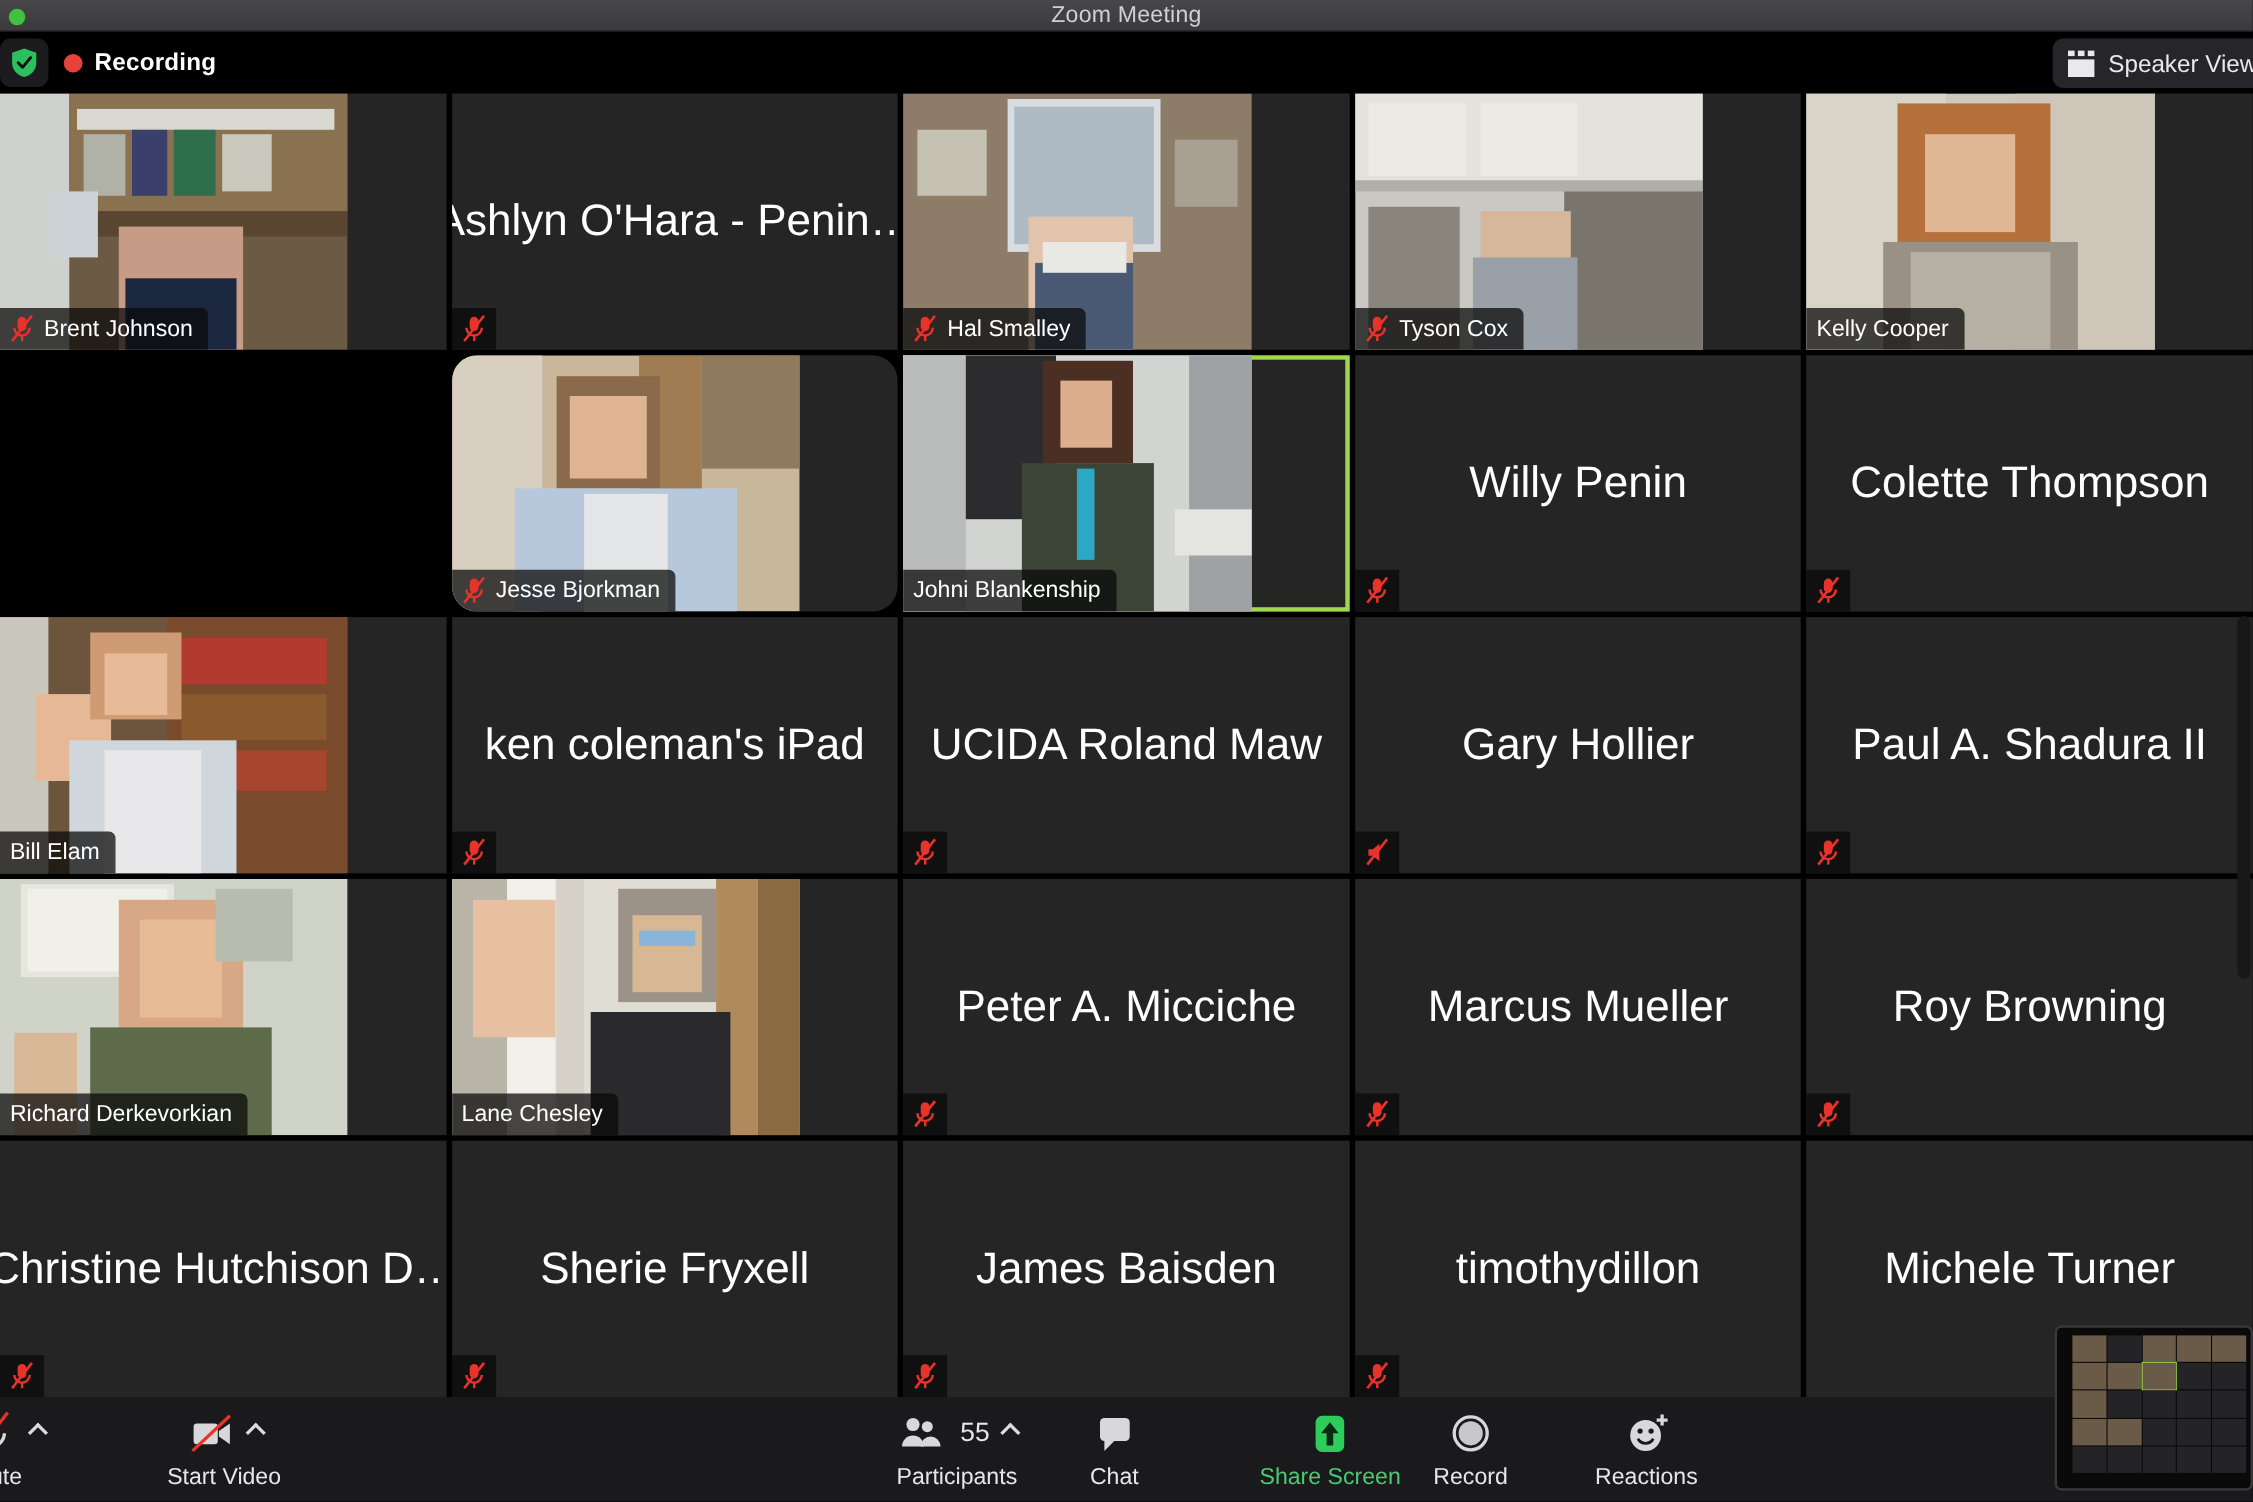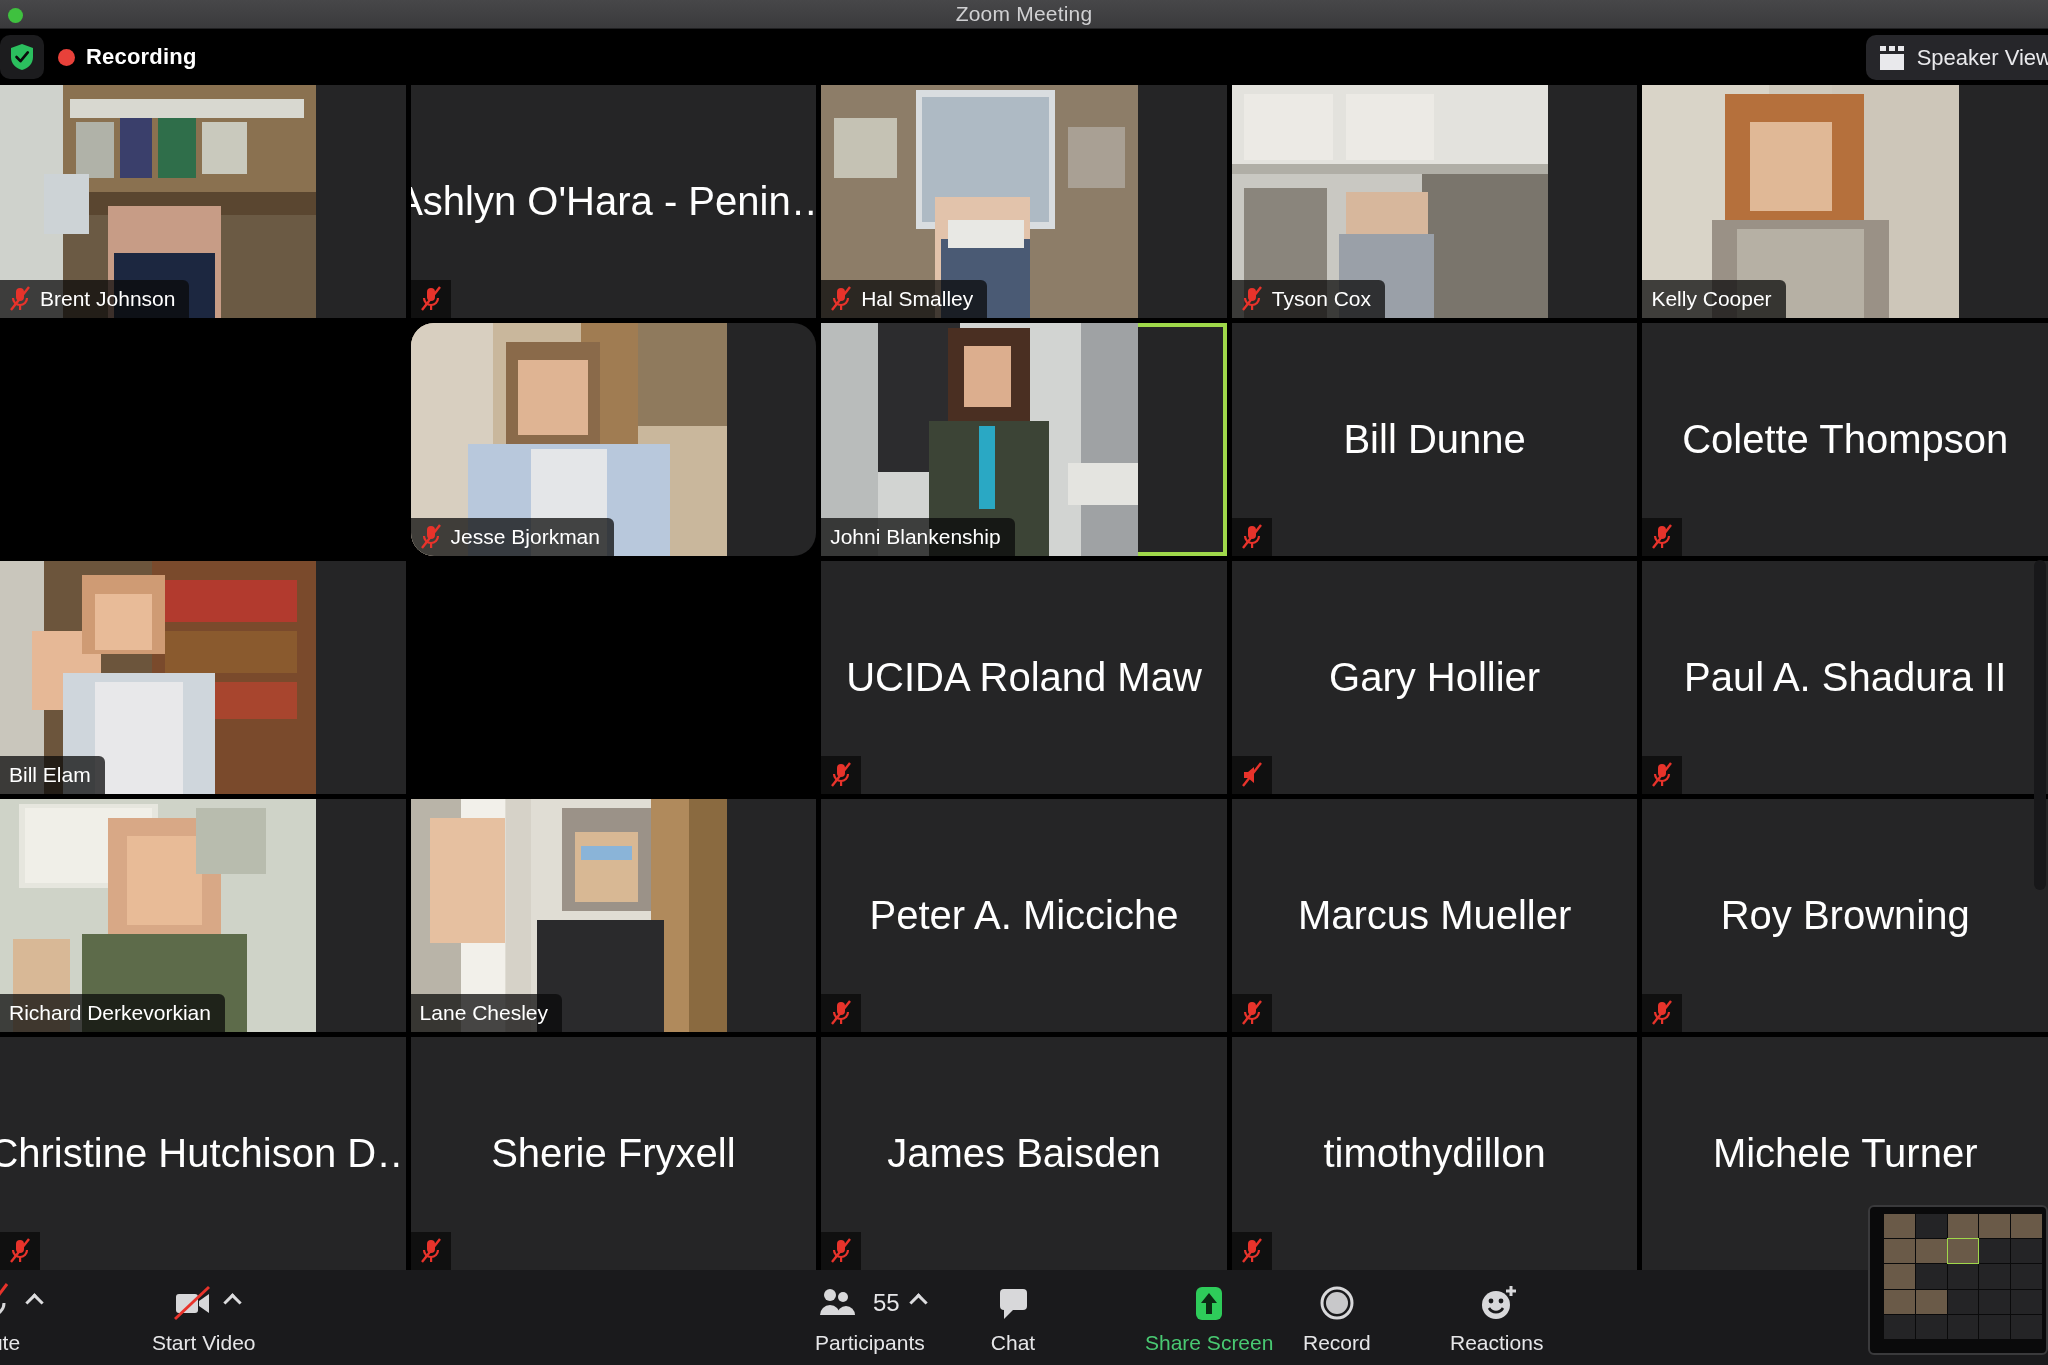--- a/index.html
+++ b/index.html
@@ -325,21 +325,21 @@
             <div class="sh" style="left: 50%; top: 44%; width: 5%; height: 36%; background: rgb(42, 168, 196);"></div>
             <div class="sh" style="left: 78%; top: 60%; width: 22%; height: 18%; background: rgb(228, 228, 224);"></div>
           </div>
         </div>
       </div>
       <div class="namebar">
         <span class="namebar-label">Johni Blankenship</span>
       </div>
     </div>
     <div class="tile" style="left: 1231.8px; top: 238px; width: 405.6px; height: 233px;">
-      <div class="tile-name-center">Bill Dunne</div>
+      <div class="tile-name-center">Willy Penin</div>
       <div class="mic-corner">
         <svg viewBox="0 0 22 26" class="mic-svg">
           <rect x="7" y="2" width="8" height="13" rx="4" fill="#e8332b"></rect>
           <path d="M4 12 a7 7 0 0 0 14 0" stroke="#e8332b" stroke-width="2.2" fill="none"></path>
           <rect x="10" y="19" width="2.2" height="5" fill="#e8332b"></rect>
           <line x1="2" y1="24" x2="20" y2="1" stroke="#e8332b" stroke-width="2.4"></line>
         </svg>
       </div>
     </div>
     <div class="tile" style="left: 1642.4px; top: 238px; width: 405.6px; height: 233px;">
@@ -368,20 +368,31 @@
             <div class="sh" style="left: 30%; top: 14%; width: 18%; height: 24%; background: rgb(232, 187, 152);"></div>
             <div class="sh" style="left: 20%; top: 48%; width: 48%; height: 52%; background: rgb(207, 214, 220);"></div>
             <div class="sh" style="left: 30%; top: 52%; width: 28%; height: 48%; background: rgb(232, 232, 234);"></div>
           </div>
         </div>
       </div>
       <div class="namebar">
         <span class="namebar-label">Bill Elam</span>
       </div>
     </div>
+    <div class="tile" style="left: 410.6px; top: 476px; width: 405.6px; height: 233px;">
+      <div class="tile-name-center">ken coleman's iPad</div>
+      <div class="mic-corner">
+        <svg viewBox="0 0 22 26" class="mic-svg">
+          <rect x="7" y="2" width="8" height="13" rx="4" fill="#e8332b"></rect>
+          <path d="M4 12 a7 7 0 0 0 14 0" stroke="#e8332b" stroke-width="2.2" fill="none"></path>
+          <rect x="10" y="19" width="2.2" height="5" fill="#e8332b"></rect>
+          <line x1="2" y1="24" x2="20" y2="1" stroke="#e8332b" stroke-width="2.4"></line>
+        </svg>
+      </div>
+    </div>
     <div class="tile" style="left: 821.2px; top: 476px; width: 405.6px; height: 233px;">
       <div class="tile-name-center">UCIDA Roland Maw</div>
       <div class="mic-corner">
         <svg viewBox="0 0 22 26" class="mic-svg">
           <rect x="7" y="2" width="8" height="13" rx="4" fill="#e8332b"></rect>
           <path d="M4 12 a7 7 0 0 0 14 0" stroke="#e8332b" stroke-width="2.2" fill="none"></path>
           <rect x="10" y="19" width="2.2" height="5" fill="#e8332b"></rect>
           <line x1="2" y1="24" x2="20" y2="1" stroke="#e8332b" stroke-width="2.4"></line>
         </svg>
       </div>

